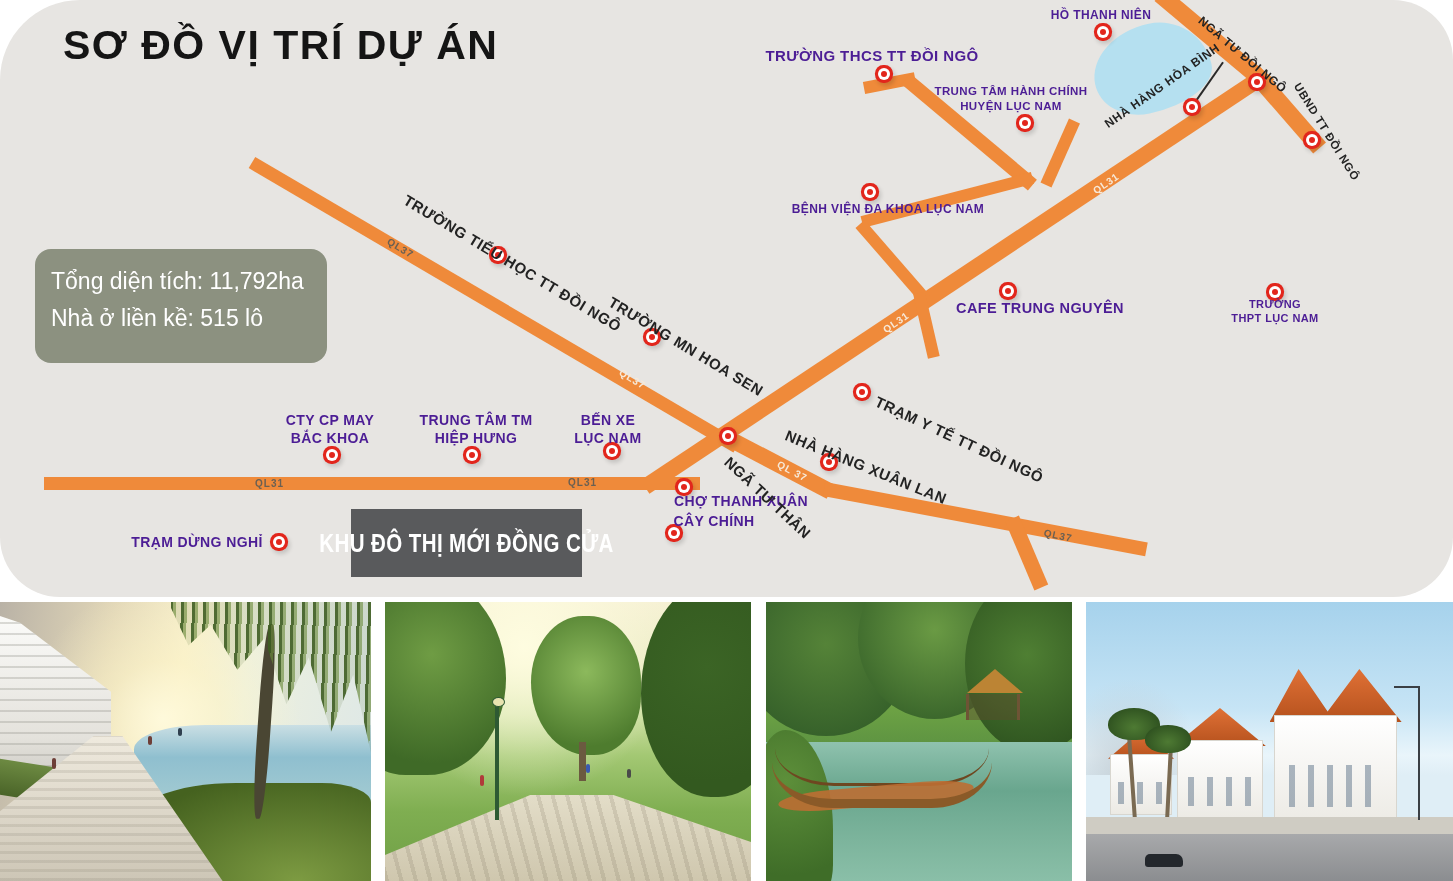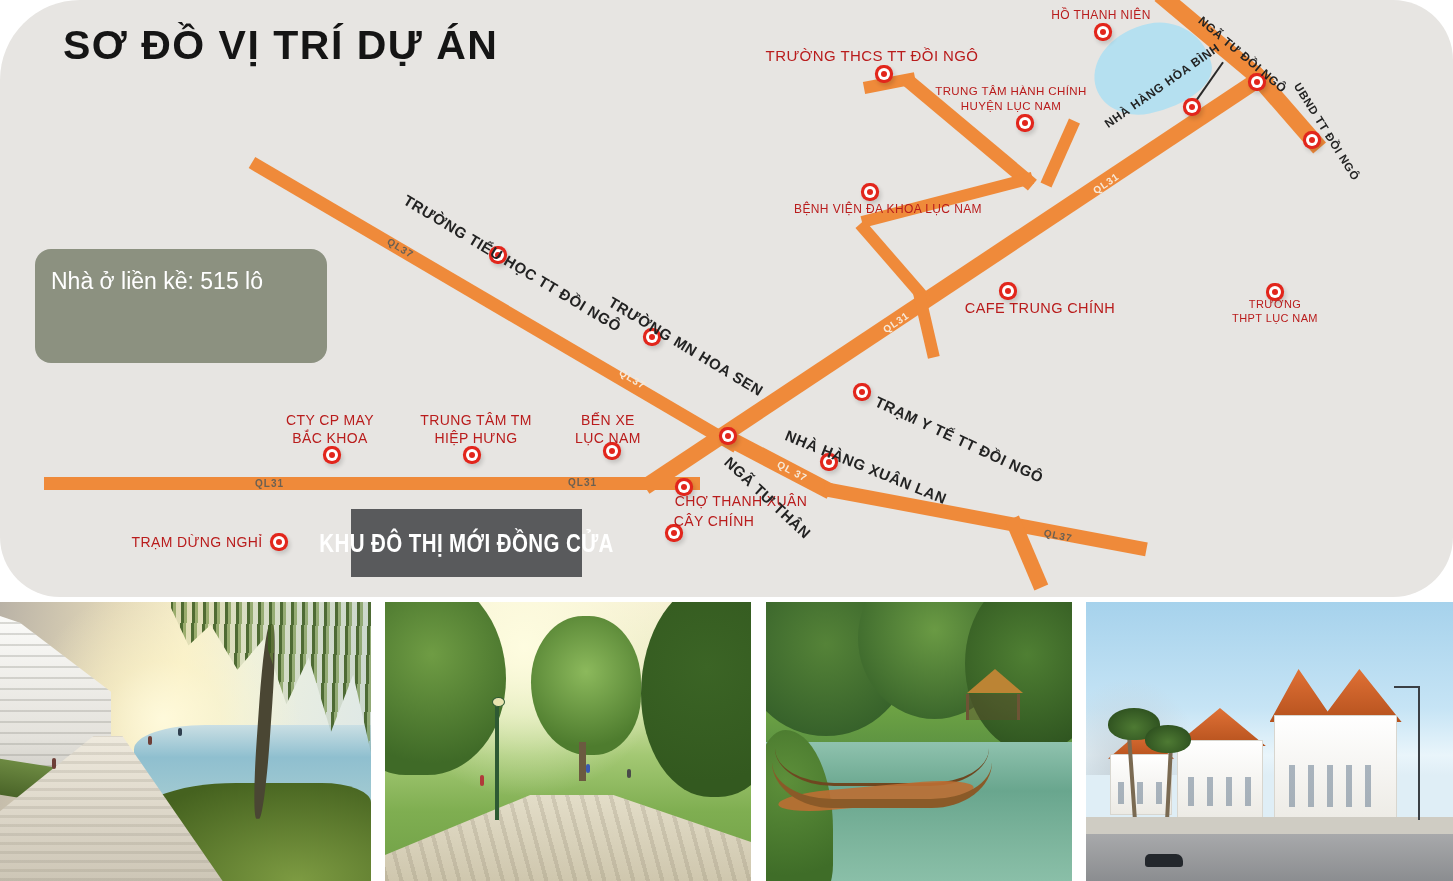--- a/index.html
+++ b/index.html
@@ -19,21 +19,21 @@
   .road{position:absolute;background:var(--road,#ef8a3a);transform-origin:0 50%;}
   .road-h{position:absolute;background:var(--road,#ef8a3a);}
   .road-label{position:absolute;font-size:10px;font-weight:bold;letter-spacing:1px;
               transform-origin:0 50%;white-space:nowrap;}
   .rl-light{color:#f7e9d8;}
   .rl-dark{color:#6b6052;}
   .marker{position:absolute;width:6px;height:6px;border-radius:50%;background:var(--marker_red,#e2261c);
           transform:translate(-50%,-50%);
           box-shadow:0 0 0 3px #fff,0 0 0 6px var(--marker_red,#e2261c),2px 3px 4px 6px rgba(0,0,0,.15);}
   .loc{position:absolute;transform:translate(-50%,-50%);text-align:center;white-space:pre-line;
-       color:#b91c1c;font-weight:normal;letter-spacing:.4px;line-height:1.3;}
+       color:#4c1d95;font-weight:bold;letter-spacing:.4px;line-height:1.3;}
   .loc-rot{position:absolute;transform-origin:0 50%;white-space:nowrap;color:#232323;
            font-weight:bold;letter-spacing:.6px;}
   .leader{position:absolute;height:1.5px;background:#2a2a2a;transform-origin:0 50%;}
   .project-box{position:absolute;left:351px;top:509px;width:231px;height:68px;
                background:var(--project_bg,#595a5c);display:flex;align-items:center;justify-content:center;}
   .project-box span{color:#fff;font-size:25px;font-weight:bold;white-space:nowrap;
                     transform:scaleX(.82);letter-spacing:.5px;}
   
   .photo{position:absolute;top:602px;height:279px;overflow:hidden;}
   .ph{position:absolute;}
@@ -169,21 +169,21 @@
     <span class="marker" style="left:612px;top:451px;"></span>
     <span class="marker" style="left:472px;top:455px;"></span>
     <span class="marker" style="left:332px;top:455px;"></span>
     <span class="marker" style="left:279px;top:542px;"></span>
 
     <span class="loc" style="left:872px;top:56px;font-size:15px;">TRƯỜNG THCS TT ĐỒI NGÔ</span>
     <span class="loc" style="left:1101px;top:16px;font-size:12px;">HỒ THANH NIÊN</span>
     <span class="loc" style="left:1011px;top:99px;font-size:11.5px;">TRUNG TÂM HÀNH CHÍNH
 HUYỆN LỤC NAM</span>
     <span class="loc" style="left:888px;top:210px;font-size:12px;">BỆNH VIỆN ĐA KHOA LỤC NAM</span>
-    <span class="loc" style="left:1040px;top:308px;font-size:14.5px;">CAFE TRUNG CHÍNH</span>
+    <span class="loc" style="left:1040px;top:308px;font-size:14.5px;">CAFE TRUNG NGUYÊN</span>
     <span class="loc" style="left:1275px;top:311px;font-size:11px;">TRƯỜNG
 THPT LỤC NAM</span>
     <span class="loc" style="left:741px;top:501px;font-size:14px;">CHỢ THANH XUÂN</span>
     <span class="loc" style="left:714px;top:521px;font-size:14px;">CÂY CHÍNH</span>
     <span class="loc" style="left:608px;top:429px;font-size:14px;">BẾN XE
 LỤC NAM</span>
     <span class="loc" style="left:476px;top:429px;font-size:14px;">TRUNG TÂM TM
 HIỆP HƯNG</span>
     <span class="loc" style="left:330px;top:429px;font-size:14px;">CTY CP MAY
 BẮC KHOA</span>
@@ -193,20 +193,21 @@
     <span class="loc-rot" style="left:1200px;top:12px;font-size:12px;transform:rotate(40deg);">NGÃ TƯ ĐỒI NGÔ</span>
     <span class="loc-rot" style="left:1297px;top:78px;font-size:11.5px;transform:rotate(58deg);">UBND TT ĐỒI NGÔ</span>
     <span class="loc-rot" style="left:405px;top:190px;font-size:15px;transform:rotate(31deg);">TRƯỜNG TIỂU HỌC TT ĐỒI NGÔ</span>
     <span class="loc-rot" style="left:610px;top:292px;font-size:15px;transform:rotate(31deg);">TRƯỜNG MN HOA SEN</span>
     <span class="loc-rot" style="left:876px;top:392px;font-size:15px;transform:rotate(25deg);">TRẠM Y TẾ TT ĐỒI NGÔ</span>
     <span class="loc-rot" style="left:727px;top:451px;font-size:15px;transform:rotate(43deg);">NGÃ TƯ THÂN</span>
     <span class="loc-rot" style="left:786px;top:426px;font-size:15px;transform:rotate(22deg);">NHÀ HÀNG XUÂN LAN</span>
 
     <div class="page-title">SƠ ĐỒ VỊ TRÍ DỰ ÁN</div>
     <div class="info-box">
+      <div>Tổng diện tích: 11,792ha</div>
       <div>Nhà ở liền kề: 515 lô</div>
     </div>
     <div class="project-box">
       <span>KHU ĐÔ THỊ MỚI ĐỒNG CỬA</span>
     </div>
   </div>
 
   <div class="photo photo1" style="left:0;width:371px;">
     <div class="ph p1-glow"></div>
     <div class="ph p1-lake"></div>

